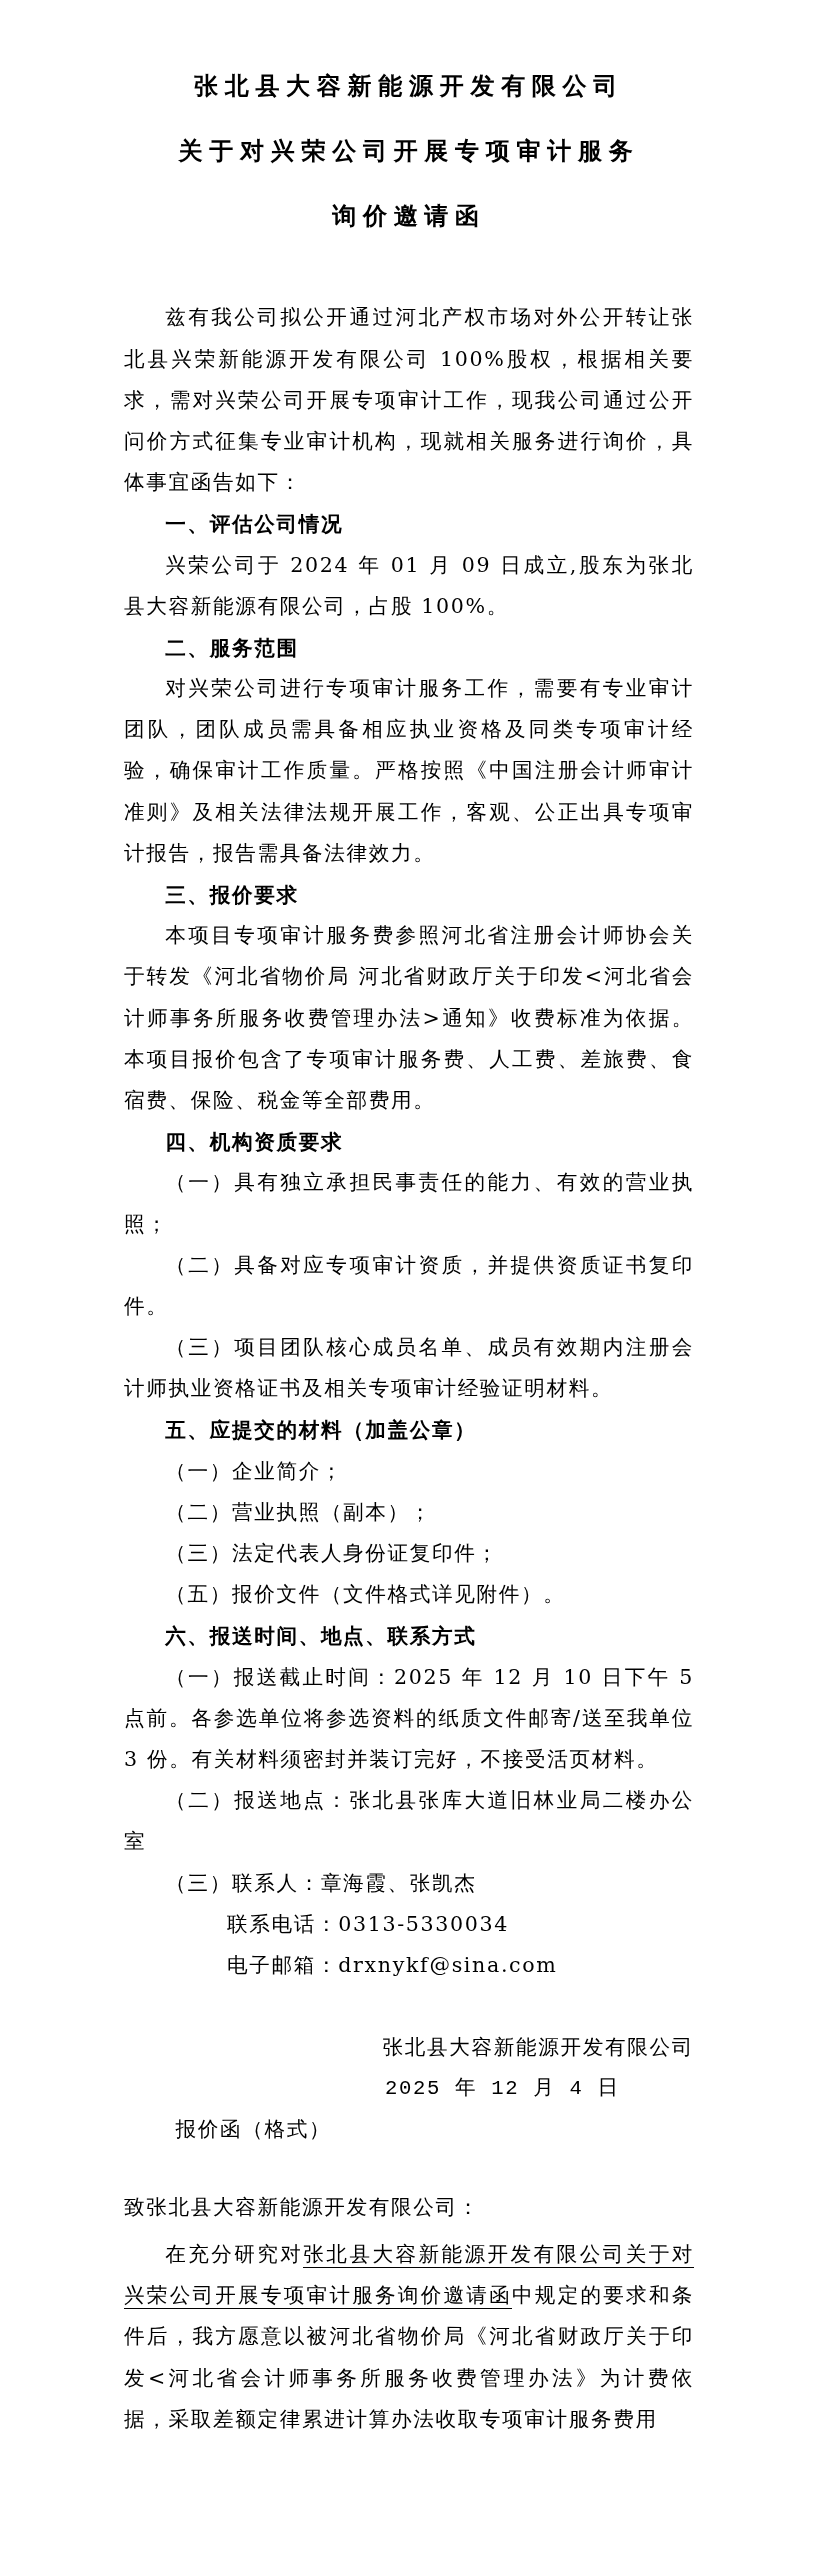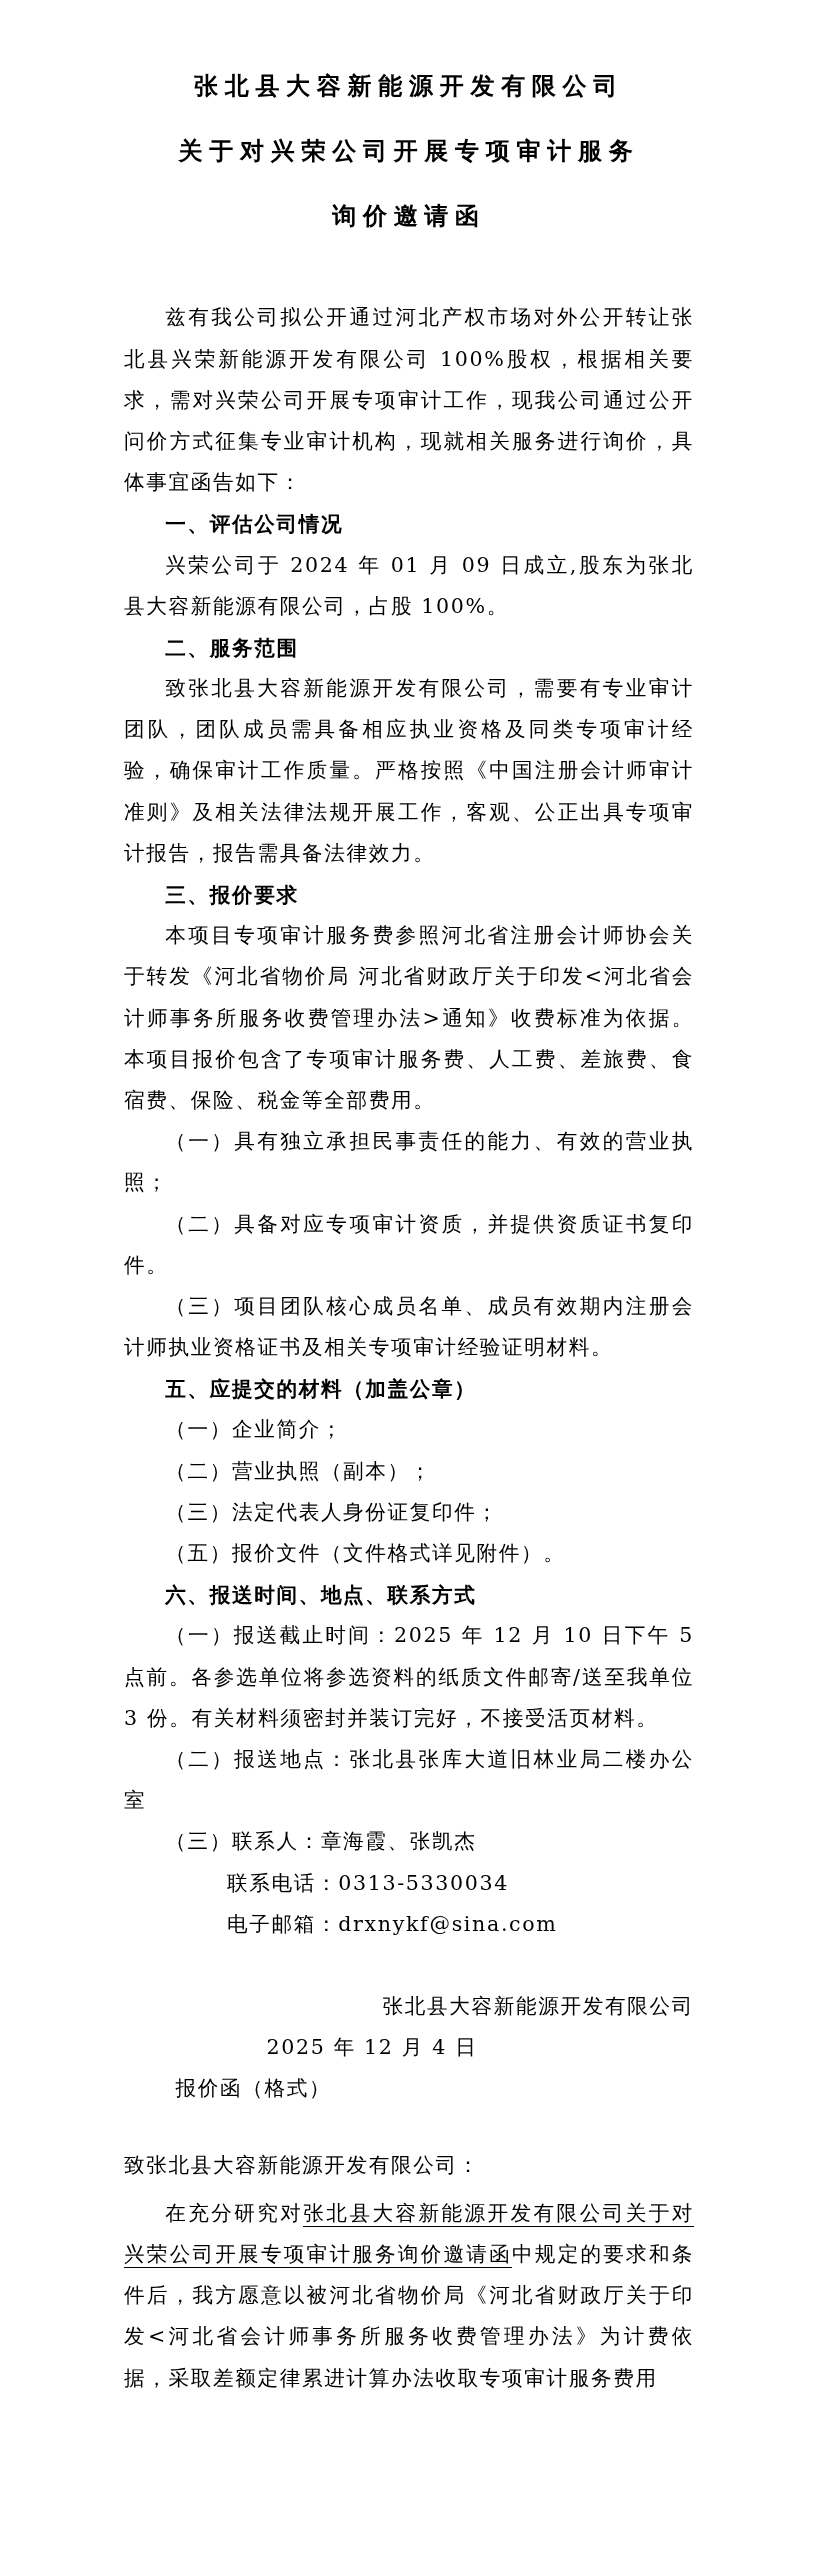--- a/index.html
+++ b/index.html
@@ -38,22 +38,23 @@
     font-family: Liberation Sans, sans-serif;
     font-weight: bold;
     text-indent: 2em;
   }
   .indent5 { text-indent: 5em; }
   .sig-company {
     text-align: right;
     margin-top: 41px;
   }
   .sig-date {
-    text-align: center;
+    text-align: right;
     padding-right: 3.6em;
+    font-family: Liberation Mono, monospace;
   }
   .attach-label { margin-top: 41px; text-indent: 0; }
   .attach-name { text-indent: 2.5em; }
   .quote-heading {
     text-align: center;
     font-family: "DejaVu Sans", "Liberation Sans", sans-serif;
     font-weight: bold;
     font-size: 27px;
     line-height: 1.6;
     letter-spacing: 0.15em;
@@ -74,25 +75,26 @@
   <div class="title">张北县大容新能源开发有限公司</div>
   <div class="title">关于对兴荣公司开展专项审计服务</div>
   <div class="title">询价邀请函</div>
 
   <p class="p intro">兹有我公司拟公开通过河北产权市场对外公开转让张北县兴荣新能源开发有限公司 100%股权，根据相关要求，需对兴荣公司开展专项审计工作，现我公司通过公开问价方式征集专业审计机构，现就相关服务进行询价，具体事宜函告如下：</p>
 
   <p class="h">一、评估公司情况</p>
   <p class="p">兴荣公司于 2024 年 01 月 09 日成立,股东为张北县大容新能源有限公司，占股 100%。</p>
 
   <p class="h">二、服务范围</p>
-  <p class="p">致张北县大容新能源开发有限公司，需要有专业审计团队，团队成员需具备相应执业资格及同类专项审计经验，确保审计工作质量。严格按照《中国注册会计师审计准则》及相关法律法规开展工作，客观、公正出具专项审计报告，报告需具备法律效力。</p>
+  <p class="p">对兴荣公司进行专项审计服务工作，需要有专业审计团队，团队成员需具备相应执业资格及同类专项审计经验，确保审计工作质量。严格按照《中国注册会计师审计准则》及相关法律法规开展工作，客观、公正出具专项审计报告，报告需具备法律效力。</p>
 
   <p class="h">三、报价要求</p>
   <p class="p">本项目专项审计服务费参照河北省注册会计师协会关于转发《河北省物价局 河北省财政厅关于印发&lt;河北省会计师事务所服务收费管理办法&gt;通知》收费标准为依据。本项目报价包含了专项审计服务费、人工费、差旅费、食宿费、保险、税金等全部费用。</p>
 
+  <p class="h">四、机构资质要求</p>
   <p class="p">（一）具有独立承担民事责任的能力、有效的营业执照；</p>
   <p class="p">（二）具备对应专项审计资质，并提供资质证书复印件。</p>
   <p class="p">（三）项目团队核心成员名单、成员有效期内注册会计师执业资格证书及相关专项审计经验证明材料。</p>
 
   <p class="h">五、应提交的材料（加盖公章）</p>
   <p class="p">（一）企业简介；</p>
   <p class="p">（二）营业执照（副本）；</p>
   <p class="p">（三）法定代表人身份证复印件；</p>
   <p class="p">（五）报价文件（文件格式详见附件）。</p>
 

